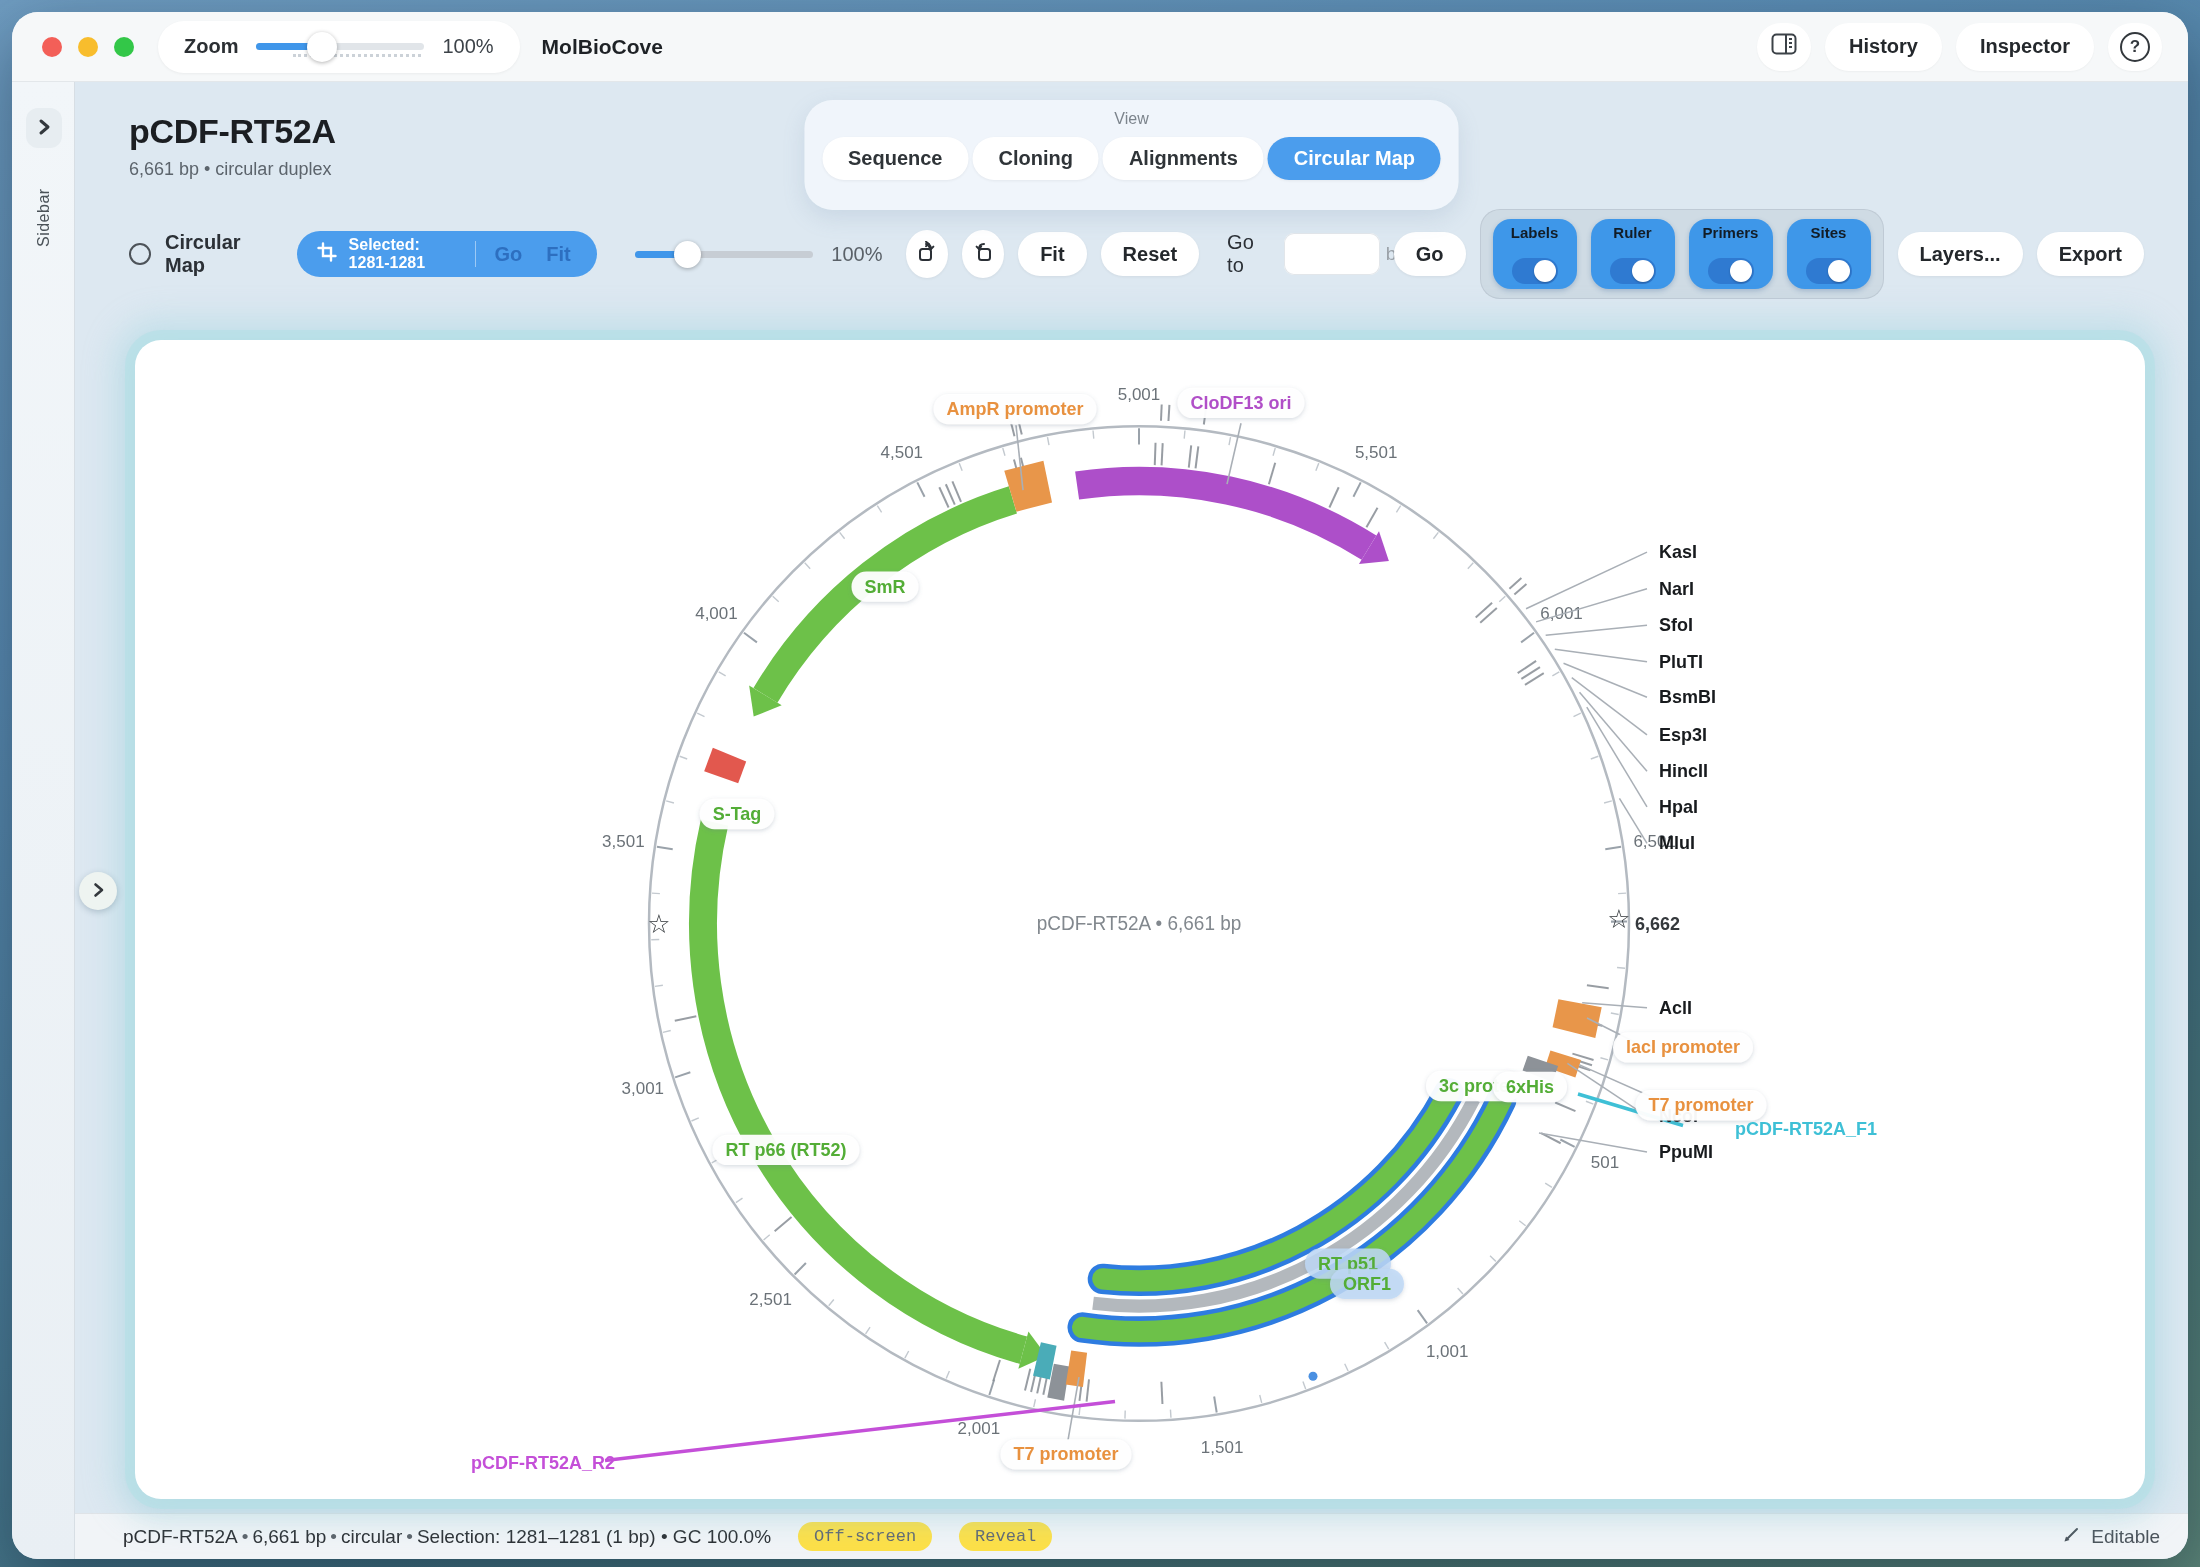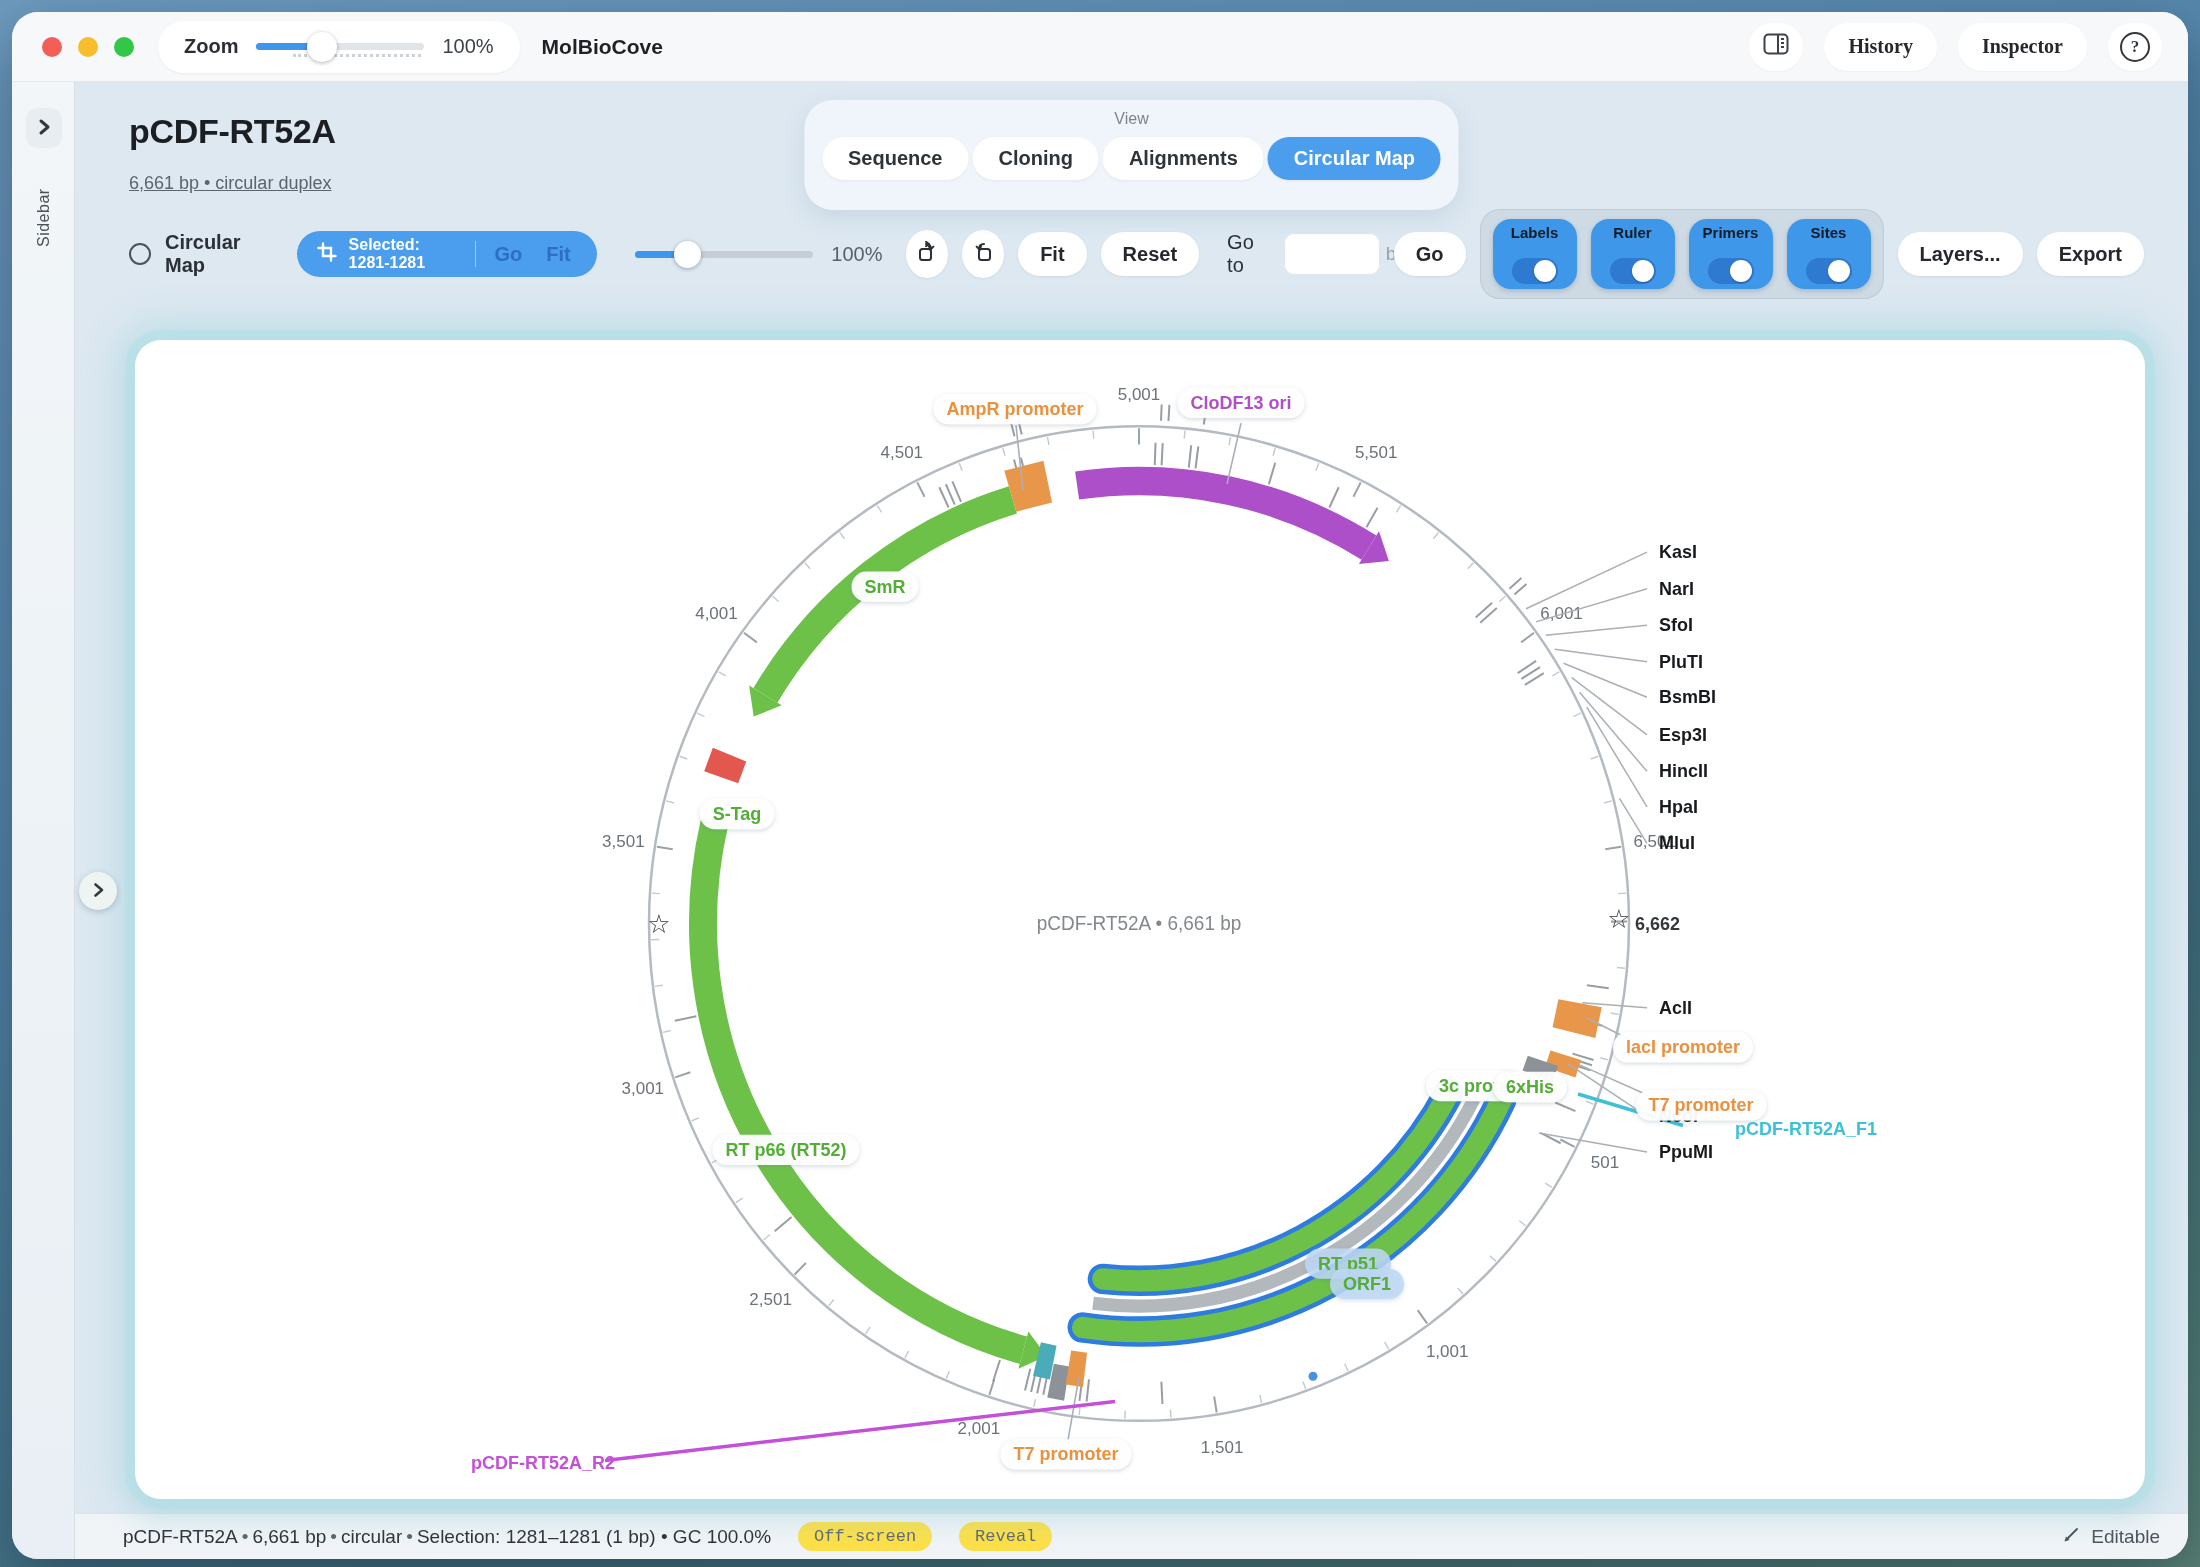--- a/index.html
+++ b/index.html
@@ -19,21 +19,21 @@
     gap:18px; padding:0 26px; box-shadow:0 1px 3px rgba(0,0,0,.05); }
   .zoom-pill .zlabel { font-size:20px; font-weight:600; color:#2b2f33; }
   .zslider { position:relative; width:168px; height:34px; }
   .zslider .track { position:absolute; left:0; right:0; top:13px; height:7px; border-radius:4px; background:#e1e5e9; }
   .zslider .fill { position:absolute; left:0; top:13px; height:7px; border-radius:4px; background:#3f96ea; width:38%; }
   .zslider .dots { position:absolute; left:22%; right:2%; top:24px; border-top:3px dotted #ccd2d8; }
   .zslider .thumb { position:absolute; left:30%; top:2px; width:30px; height:30px; border-radius:50%;
     background:#fff; box-shadow:0 1px 4px rgba(0,0,0,.3); }
   .zoom-pill .zpct { font-size:20px; color:#3c4248; }
   .app-name { font-size:21px; font-weight:700; color:#1e2226; margin-left:22px; }
-  .tb-right { margin-left:auto; display:flex; align-items:flex-end; gap:21px; margin-right:26px;font-family:Liberation Serif, serif; }
+  .tb-right { margin-left:auto; display:flex; align-items:flex-end; gap:14px; margin-right:26px; }
   .tb-btn { height:48px; background:#fff; border:none; border-radius:24px; padding:0 24px;
     font-family:inherit; font-size:20px; font-weight:600; color:#24282c; display:flex; align-items:center;
     box-shadow:0 1px 2px rgba(0,0,0,.04); cursor:pointer; }
   .tb-btn.icon-only { width:54px; padding:0; justify-content:center; }
   .help-ring { width:30px; height:30px; border:2.5px solid #33383d; border-radius:50%;
     display:flex; align-items:center; justify-content:center; font-size:17px; font-weight:700; color:#33383d; }
 
   
   .body-row { flex:1; display:flex; min-height:0; }
   .side-strip { width:63px; flex:none; background:linear-gradient(#f2f6f9,#e9eff4);
@@ -45,21 +45,21 @@
     height:120px; line-height:63px; }
   .main { flex:1; display:flex; flex-direction:column; min-width:0; position:relative; }
 
   .edge-chevron { position:absolute; left:4px; top:790px; width:38px; height:38px; border-radius:50%;
     background:#eef4f1; border:none; box-shadow:0 2px 6px rgba(40,70,90,.25); cursor:pointer;
     display:flex; align-items:center; justify-content:center; z-index:5; }
 
   
   .header { height:140px; position:relative; padding-top:30px; flex:none; }
   .doc-title { margin-left:54px; font-size:34px; font-weight:700; color:#1b1e22; letter-spacing:-.3px; }
-  .doc-sub { margin-left:54px; margin-top:22px; font-size:18px; color:#5c646c;text-decoration:underline; }
+  .doc-sub { margin-left:54px; margin-top:8px; font-size:18px; color:#5c646c; }
   .view-ctl { position:absolute; left:50%; top:18px; transform:translateX(-50%);
     background:rgba(246,250,253,.75); border-radius:28px; padding:10px 18px 30px;
     box-shadow:0 8px 22px rgba(110,140,170,.18); text-align:center; }
   .view-ctl .vlabel { font-size:16px; color:#7c848c; margin-bottom:9px; }
   .tabs { display:flex; gap:4px;justify-content:flex-end; }
   .tab { border:none; background:#fff; border-radius:999px; padding:10px 26px; font-family:inherit;
     font-size:20px; font-weight:700; color:#2f3438; box-shadow:0 1px 3px rgba(0,0,0,.06); cursor:pointer; }
   .tab.active { background:#4b9ded; color:#fff; }
 
   

